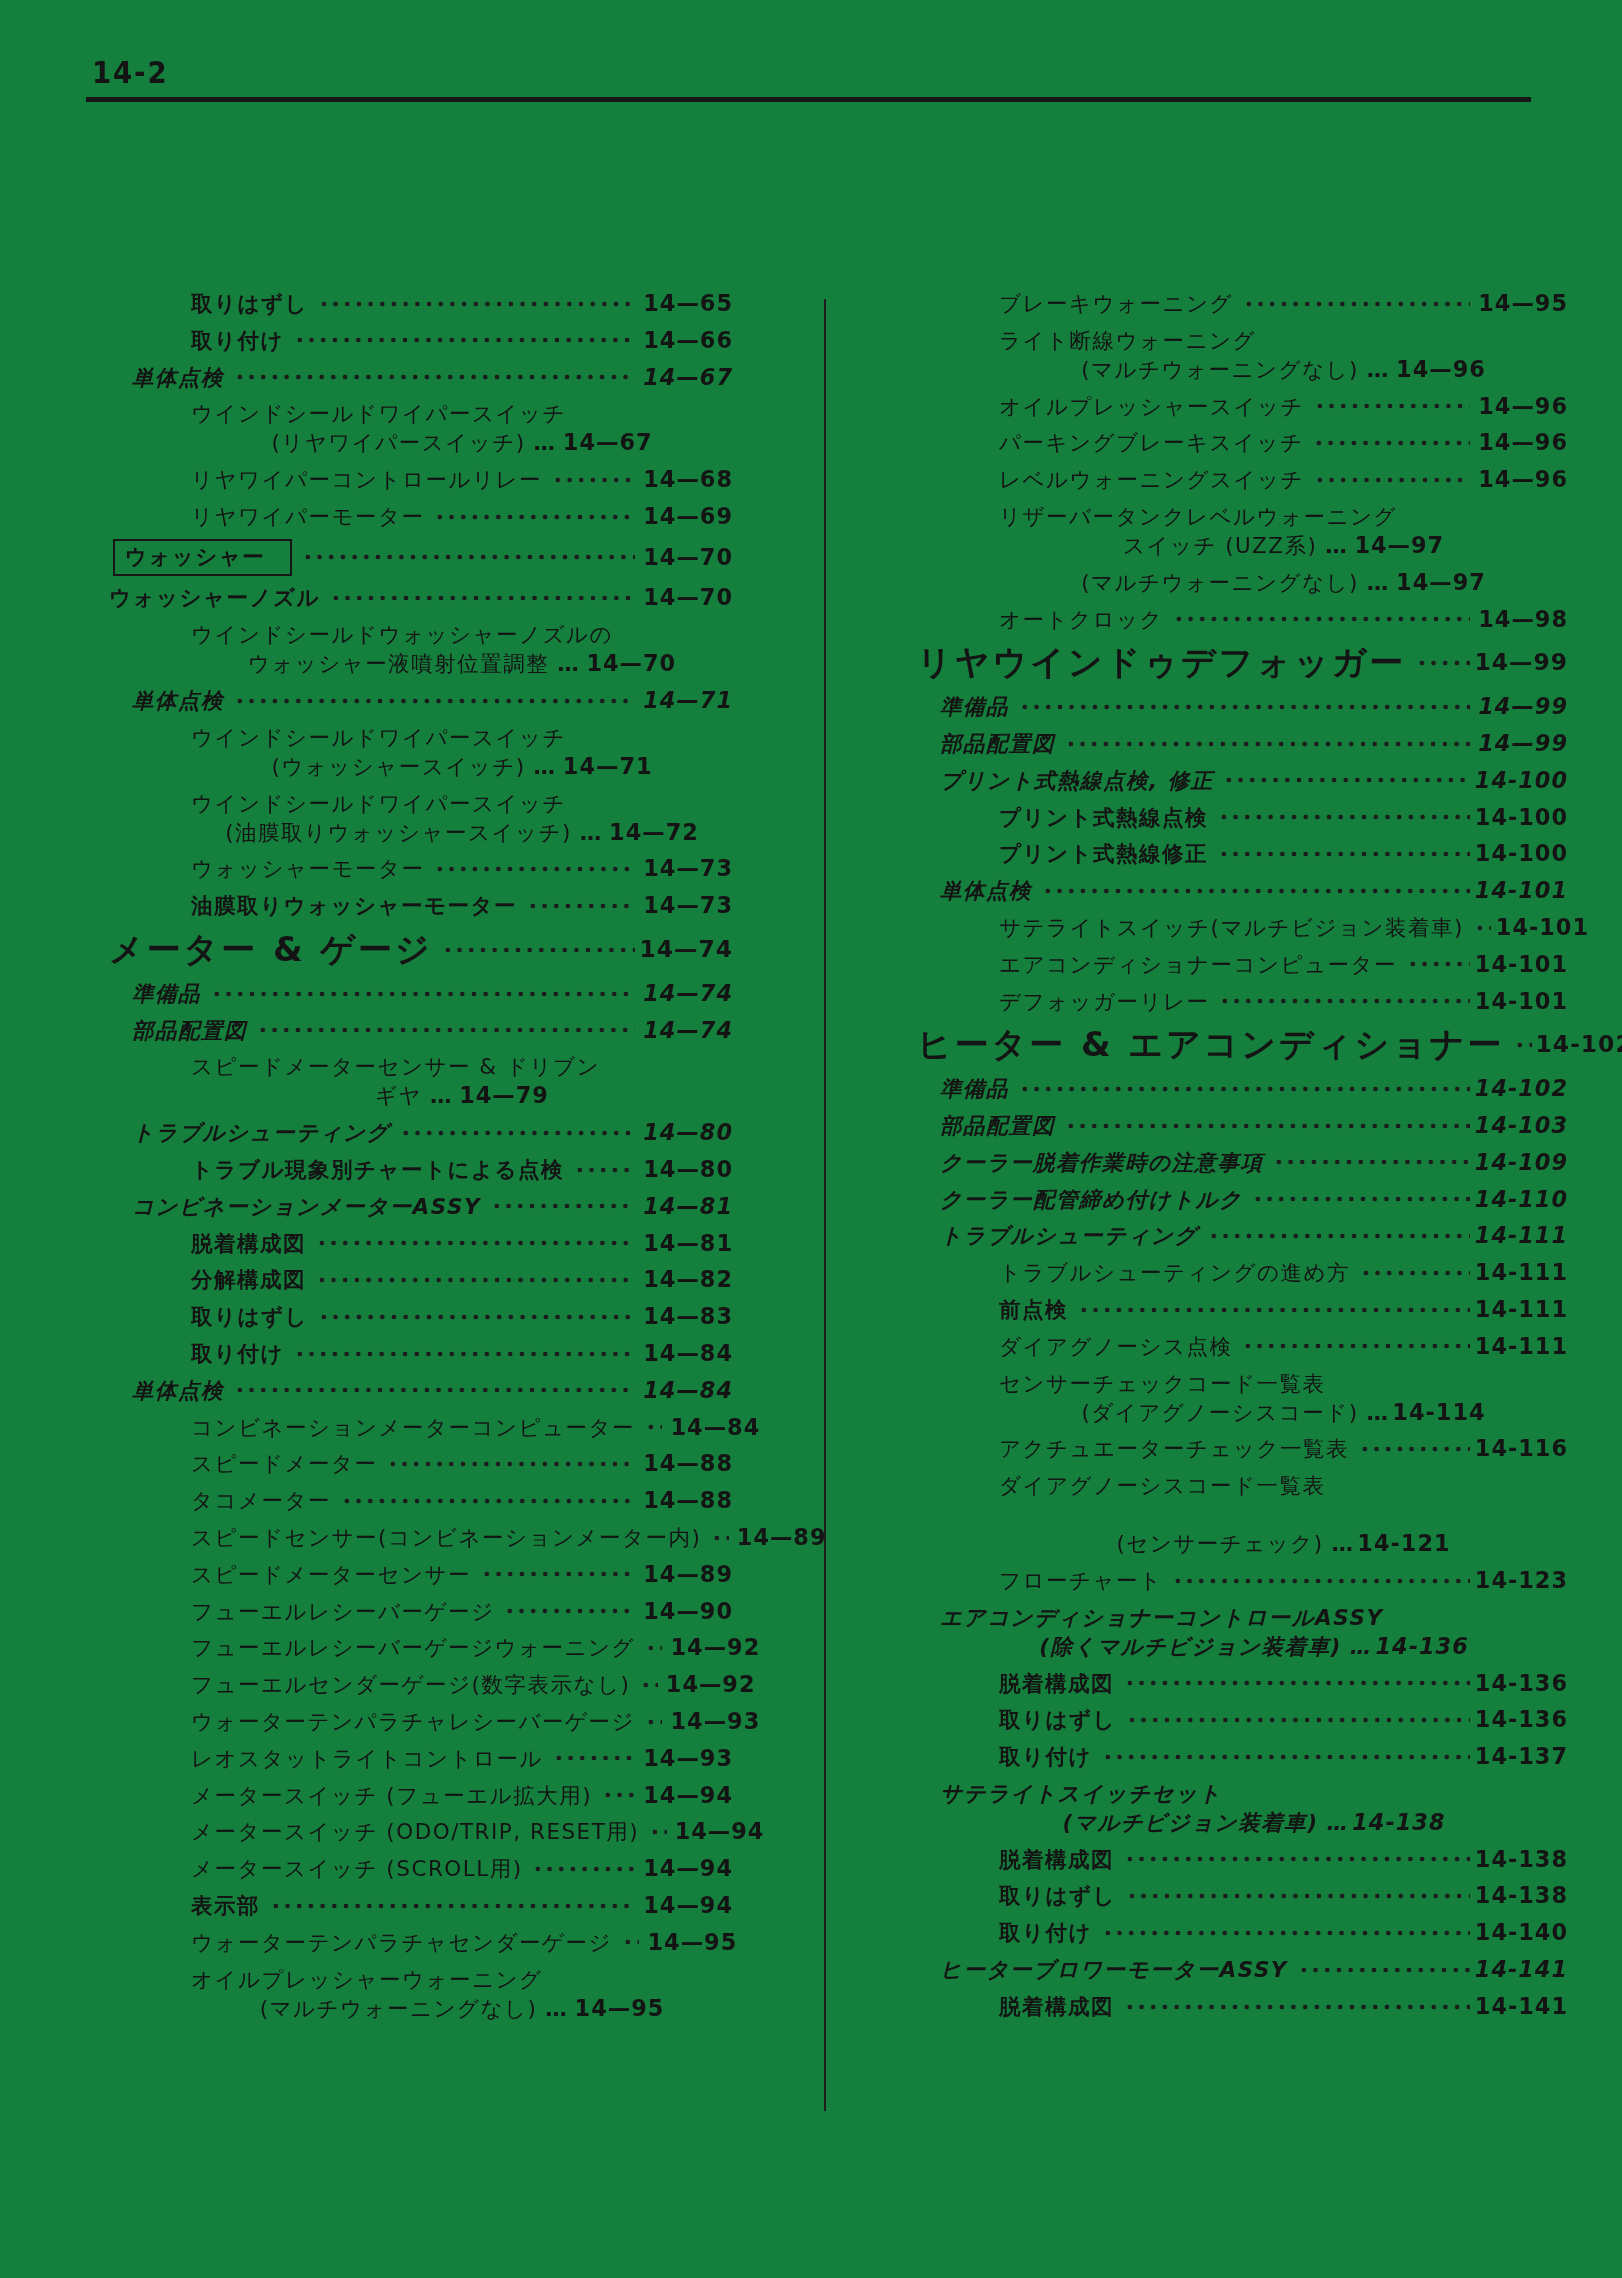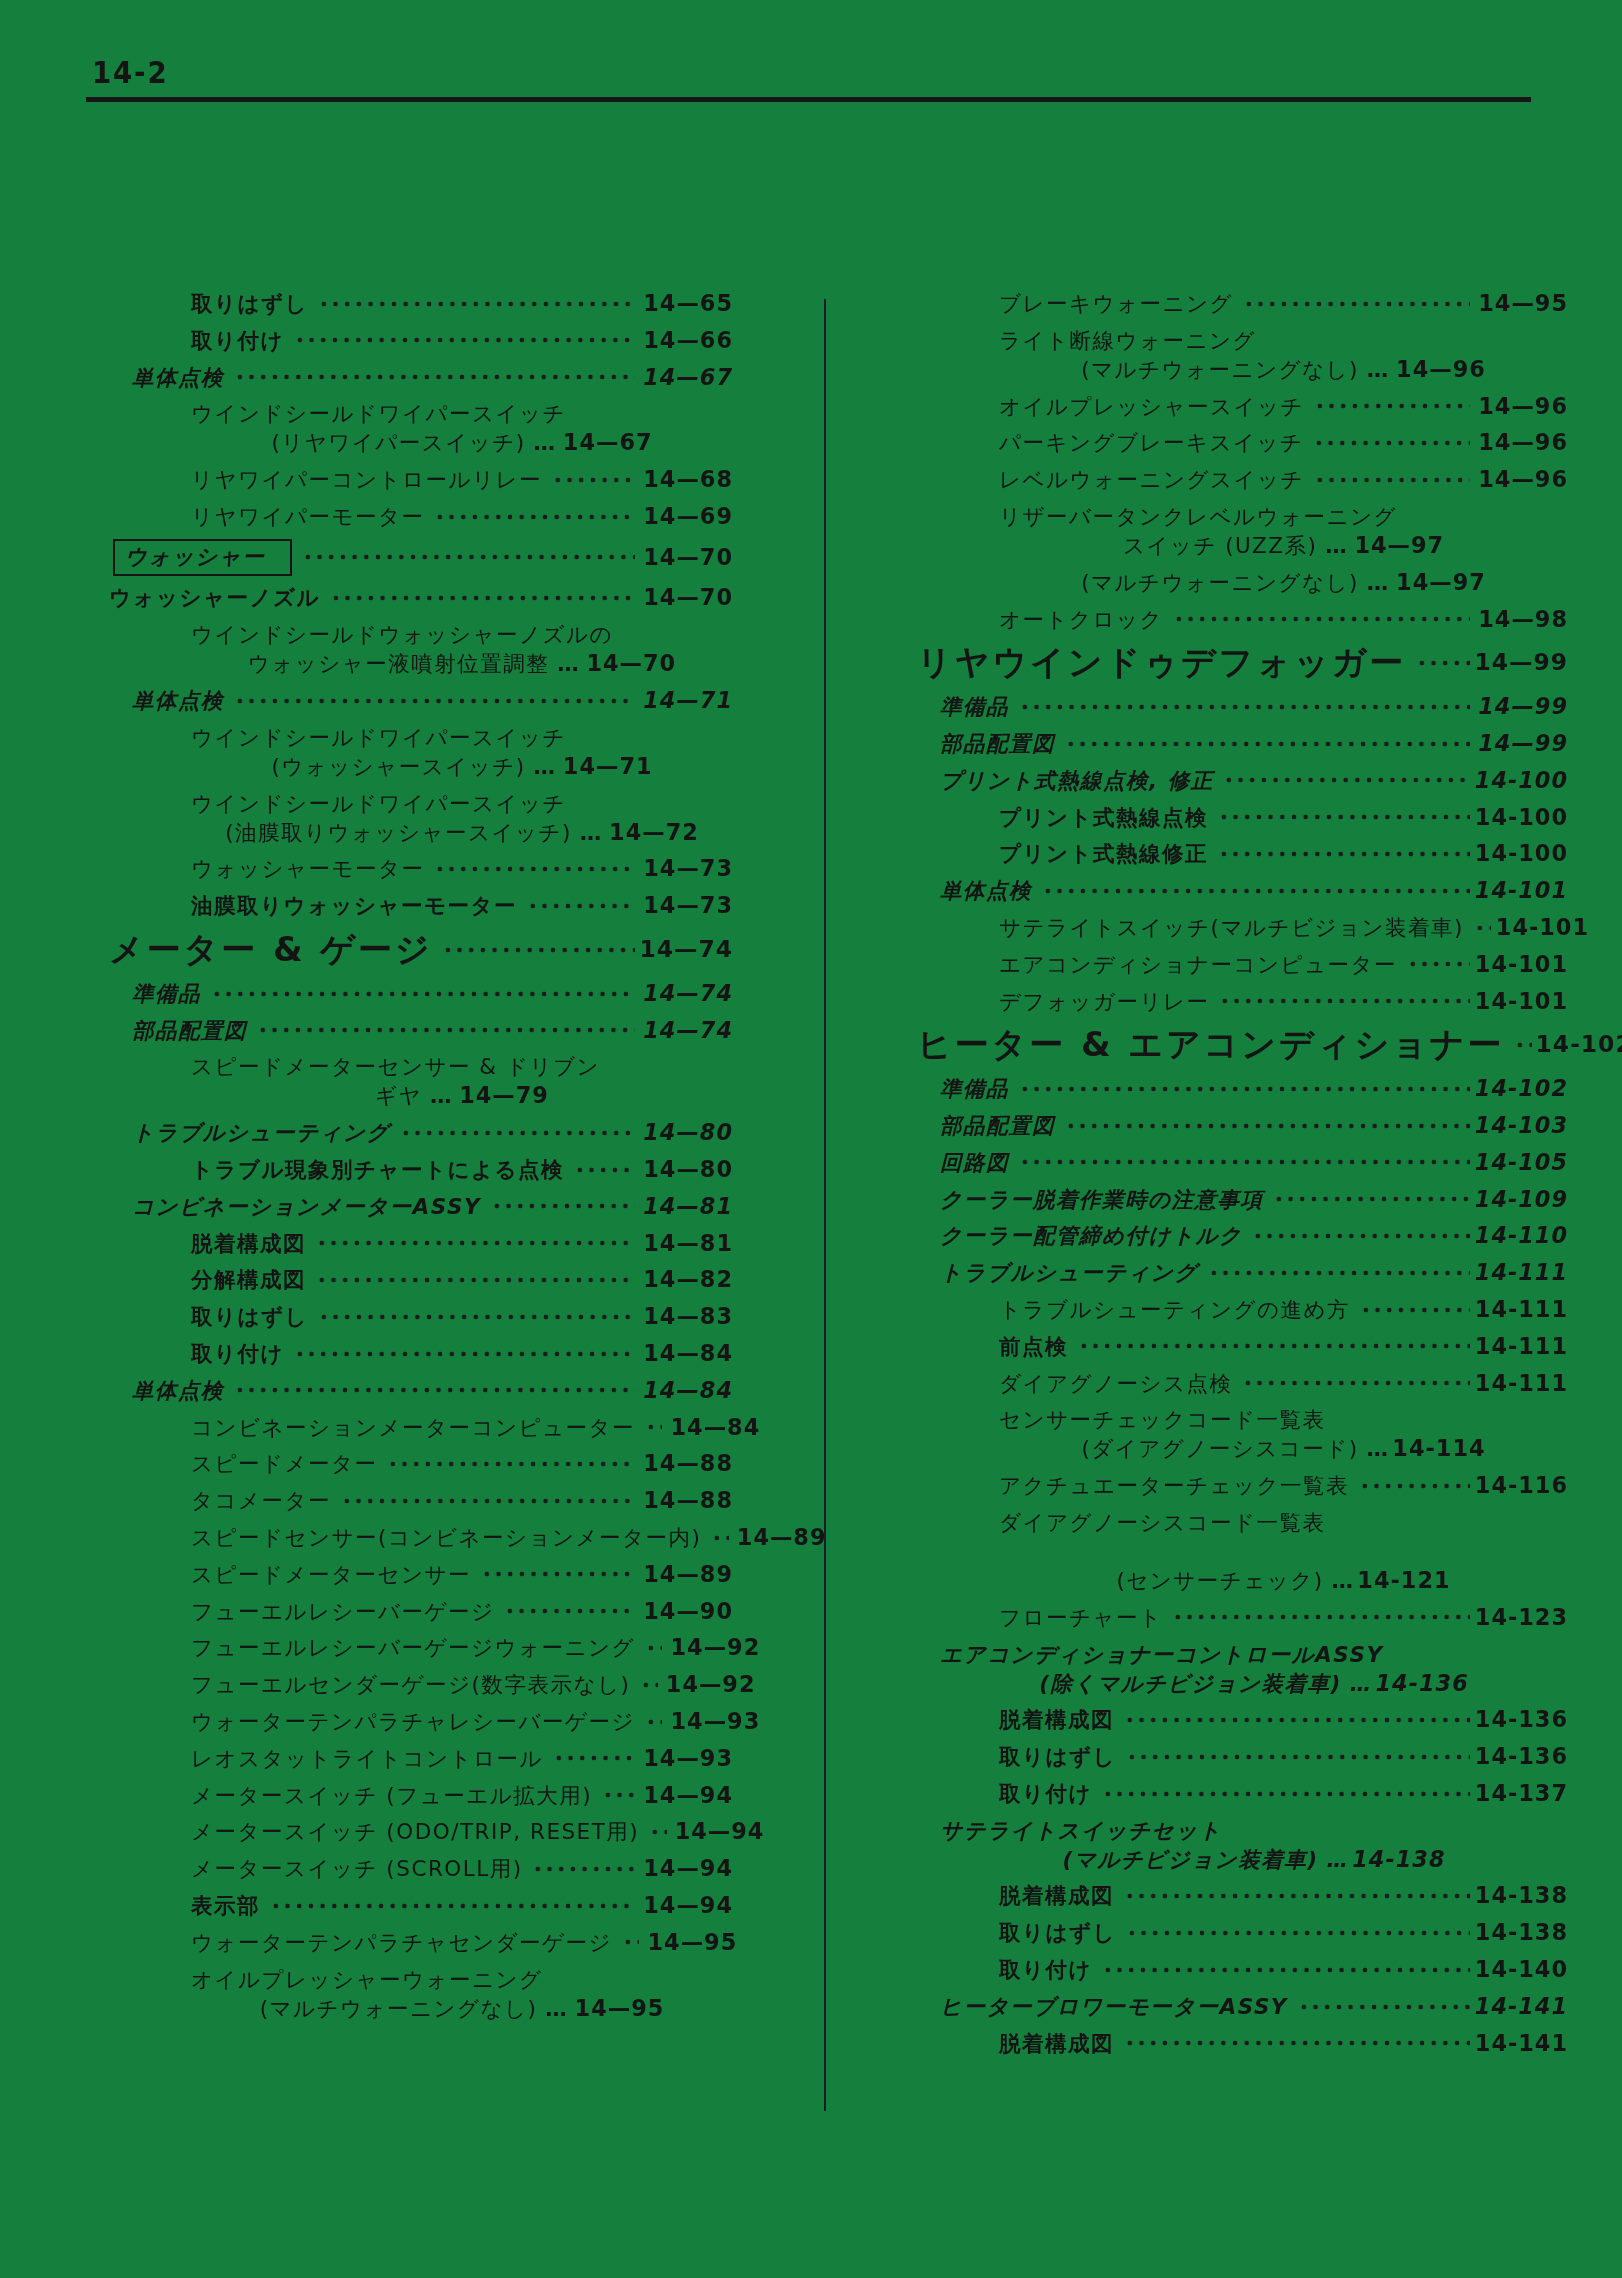--- a/index.html
+++ b/index.html
@@ -16,21 +16,21 @@
   .entry{margin-bottom:7.8px;font-size:21.5px;line-height:29px;letter-spacing:1.5px;}
   .entry.b{font-weight:bold;}
   .entry.hdr{font-size:34px;line-height:43px;font-weight:bold;letter-spacing:2.9px;}
   .ind0{margin-left:0;}
   .ind1{margin-left:23px;font-style:italic;}
   .ind2{margin-left:82px;}
   .line1,.line2{display:flex;align-items:center;}
   .line2{justify-content:center;}
   .line2.gap{margin-top:29px;}
   .lab{white-space:nowrap;}
-  .lab.boxed{border:2px solid #161616;padding:1px 25px 2.9px 9.8px;margin-left:3.9px;font-style:italic;}
+  .lab.boxed{border:2px solid #161616;padding:1px 25px 2.9px 9.8px;margin-left:3.9px;}
   .dots{flex:1;height:29px;margin:0 3.9px 0 7.8px;min-width:19.5px;
         background-image:radial-gradient(circle,#1b1b1b 2px,transparent 2.6px);
         background-size:11.7px 11.7px;background-repeat:repeat-x;background-position:2px center;}
   .hdr .dots{height:43px;}
   .pg{font-weight:bold;font-size:22.4px;letter-spacing:1px;white-space:nowrap;
       min-width:94px;text-align:right;font-family:"DejaVu Sans",sans-serif;}
   .hdr .pg{font-size:23.4px;}
   .sep{font-weight:bold;margin:0 2px 0 7.8px;}
   .cont{white-space:nowrap;}
 </style>
@@ -505,27 +505,20 @@
         </div>
         <div class="entry ind1 b">
           <div class="line1">
             <span class="lab">部品配置図</span>
             <span class="dots"></span>
             <span class="pg">14-103</span>
           </div>
         </div>
         <div class="entry ind1 b">
           <div class="line1">
-            <span class="lab">回路図</span>
-            <span class="dots"></span>
-            <span class="pg">14-105</span>
-          </div>
-        </div>
-        <div class="entry ind1 b">
-          <div class="line1">
             <span class="lab">クーラー脱着作業時の注意事項</span>
             <span class="dots"></span>
             <span class="pg">14-109</span>
           </div>
         </div>
         <div class="entry ind1 b">
           <div class="line1">
             <span class="lab">クーラー配管締め付けトルク</span>
             <span class="dots"></span>
             <span class="pg">14-110</span>

